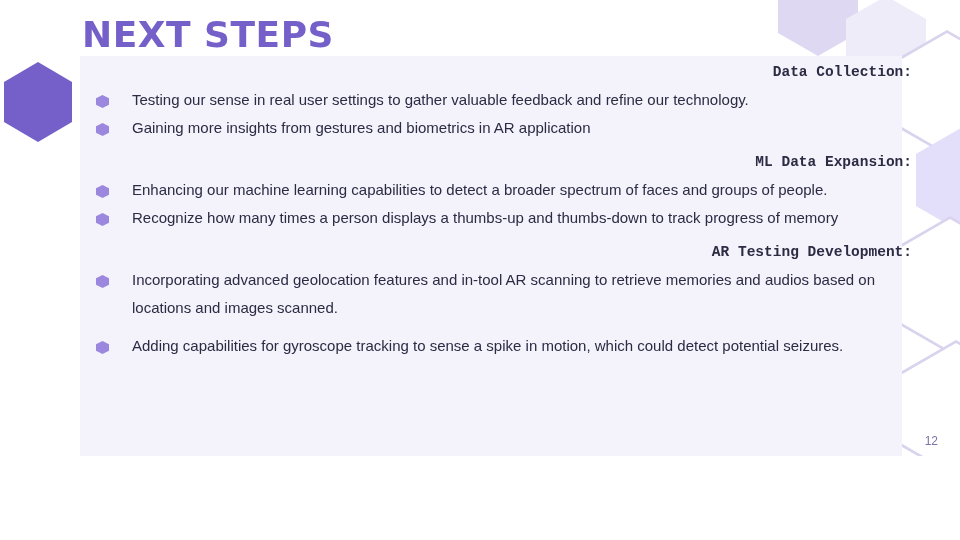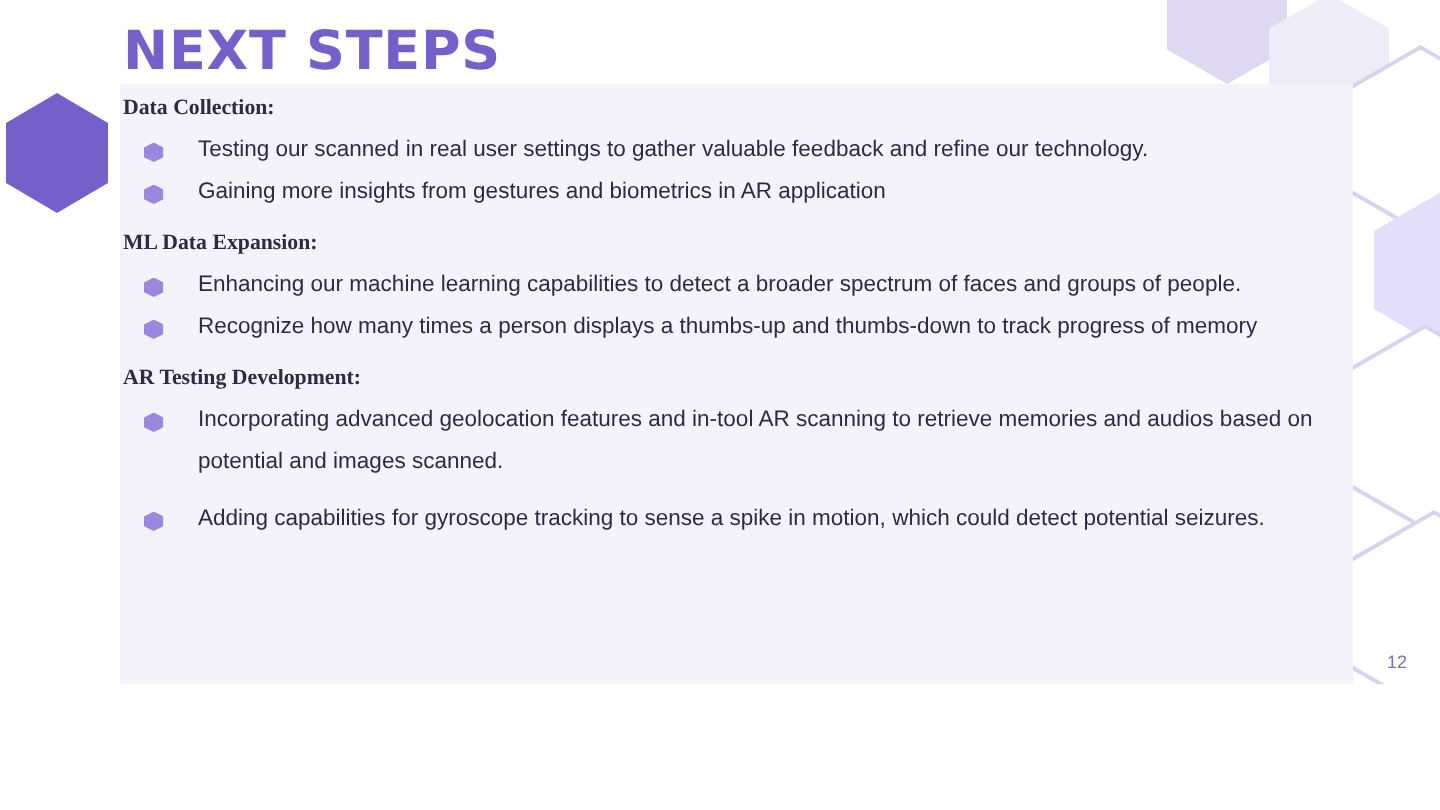--- a/index.html
+++ b/index.html
@@ -72,23 +72,24 @@
     width: 830px;
   }
 
   .section {
     margin-bottom: 2px;
   }
   .section-heading {
     font-size: 14.5px;
     font-weight: bold;
     color: #2b2b44;
-    font-family: Liberation Serif, serif;
+    font-family: Liberation Mono, monospace;
     margin: 0 0 4px 0;
     line-height: 20px;
+    text-align: right;
   }
   .bullets {
     margin: 0 0 10px 0;
     padding: 0;
     list-style: none;
   }
   .bullet {
     position: relative;
     padding-left: 50px;
     font-size: 15px;
@@ -131,21 +132,21 @@
 
   <div class="title">NEXT STEPS</div>
 
   <div class="content">
 
     <div class="section">
       <div class="section-heading">Data Collection:</div>
       <ul class="bullets">
         <li class="bullet">
           <span class="dot"></span>
-          <span>Testing our scanned in real user settings to gather valuable feedback and refine our technology.</span>
+          <span>Testing our sense in real user settings to gather valuable feedback and refine our technology.</span>
         </li>
         <li class="bullet">
           <span class="dot"></span>
           <span>Gaining more insights from gestures and biometrics in AR application</span>
         </li>
       </ul>
     </div>
 
     <div class="section">
       <div class="section-heading">ML Data Expansion:</div>
@@ -159,21 +160,21 @@
           <span>Recognize how many times a person displays a thumbs-up and thumbs-down to track progress of memory</span>
         </li>
       </ul>
     </div>
 
     <div class="section">
       <div class="section-heading">AR Testing Development:</div>
       <ul class="bullets">
         <li class="bullet">
           <span class="dot"></span>
-          <span>Incorporating advanced geolocation features and in-tool AR scanning to retrieve memories and audios based on potential and images scanned.</span>
+          <span>Incorporating advanced geolocation features and in-tool AR scanning to retrieve memories and audios based on locations and images scanned.</span>
         </li>
       </ul>
     </div>
 
     <div class="section">
       <ul class="bullets">
         <li class="bullet">
           <span class="dot"></span>
           <span>Adding capabilities for gyroscope tracking to sense a spike in motion, which could detect potential seizures.</span>
         </li>

